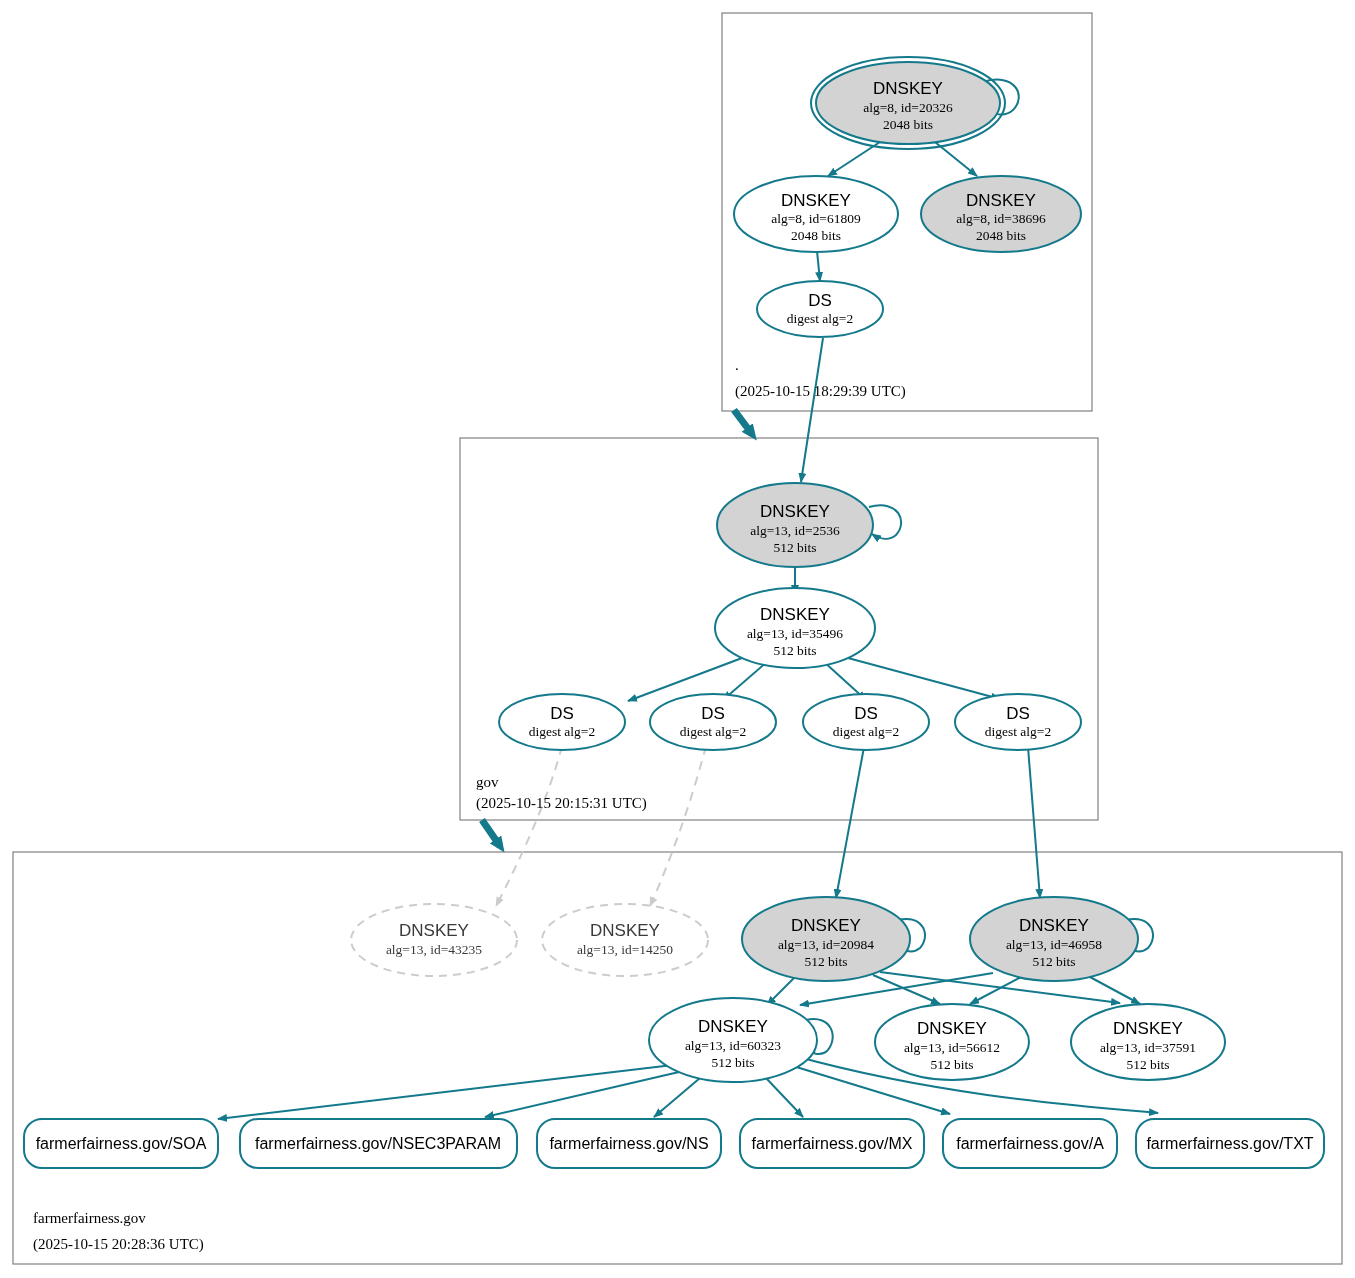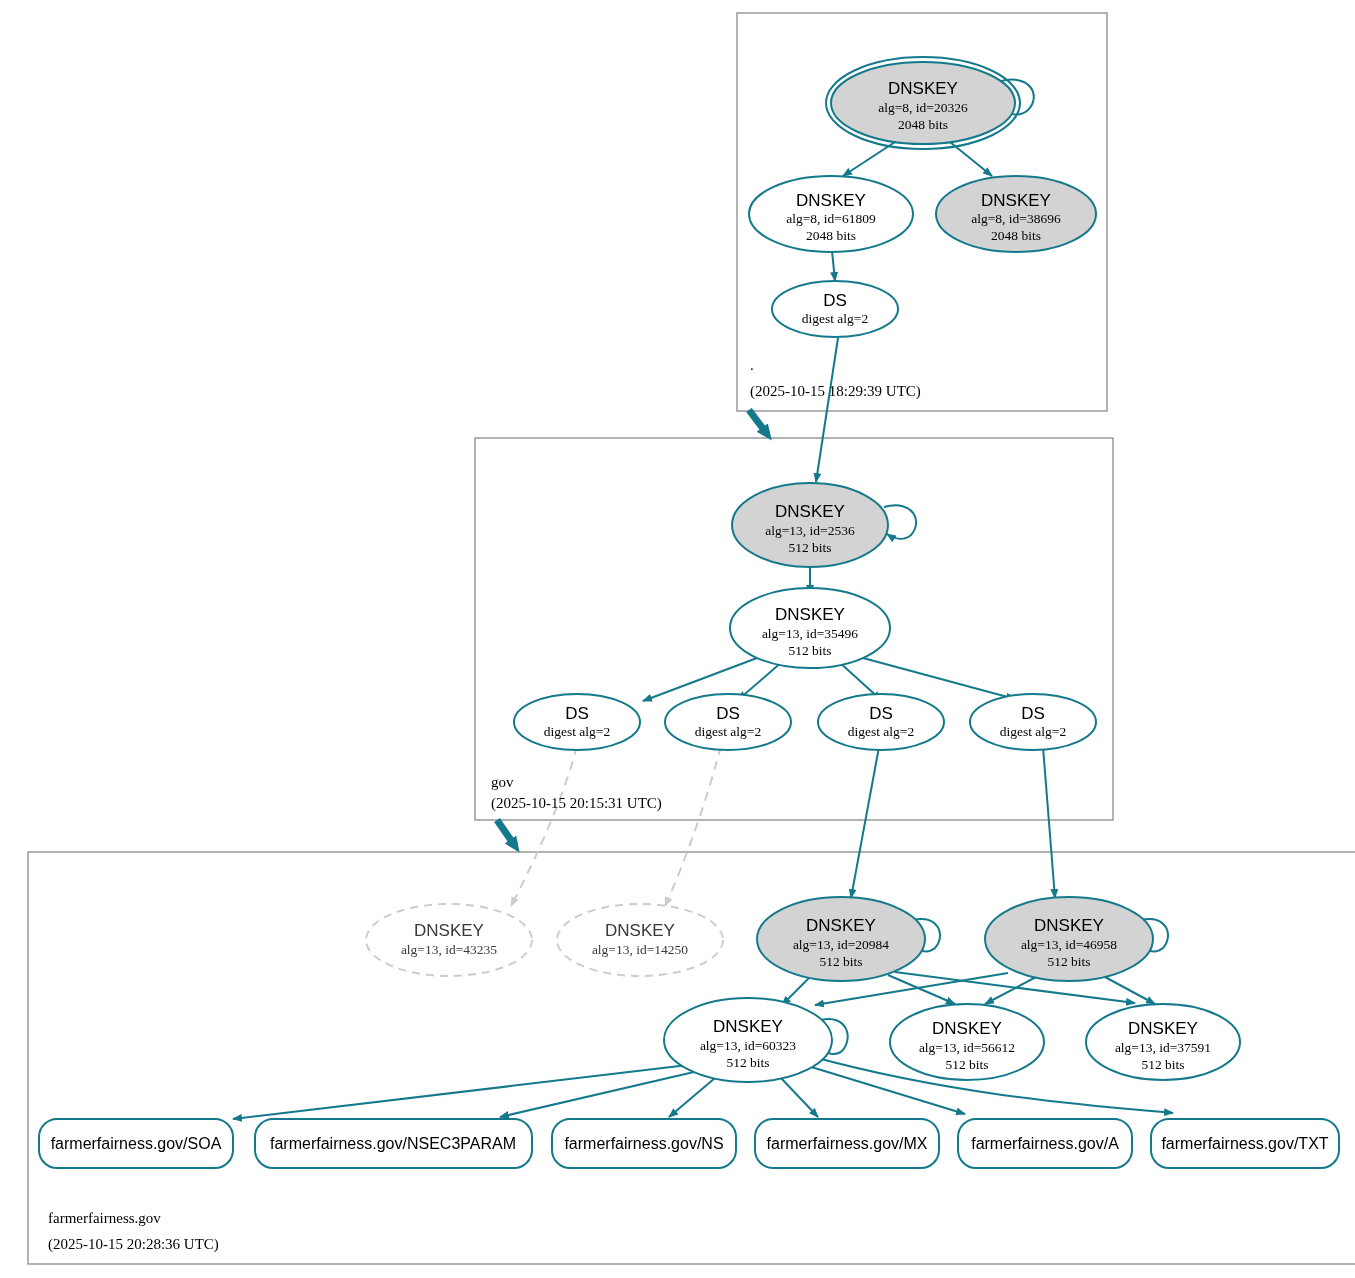--- a/index.html
+++ b/index.html
@@ -10,21 +10,21 @@
   }
   body {
     width: 1355px;
     height: 1278px;
     font-family: "Liberation Sans", sans-serif;
     position: relative;
     overflow: hidden;
   }
   #graph-root {
     position: absolute;
-    left: 15px;
+    left: 0;
     top: 0;
     width: 1243px;
     height: 1278px;
   }
   svg { display: block; }
 
   
   .zone-box {
     fill: #ffffff;
     stroke: #808080;

